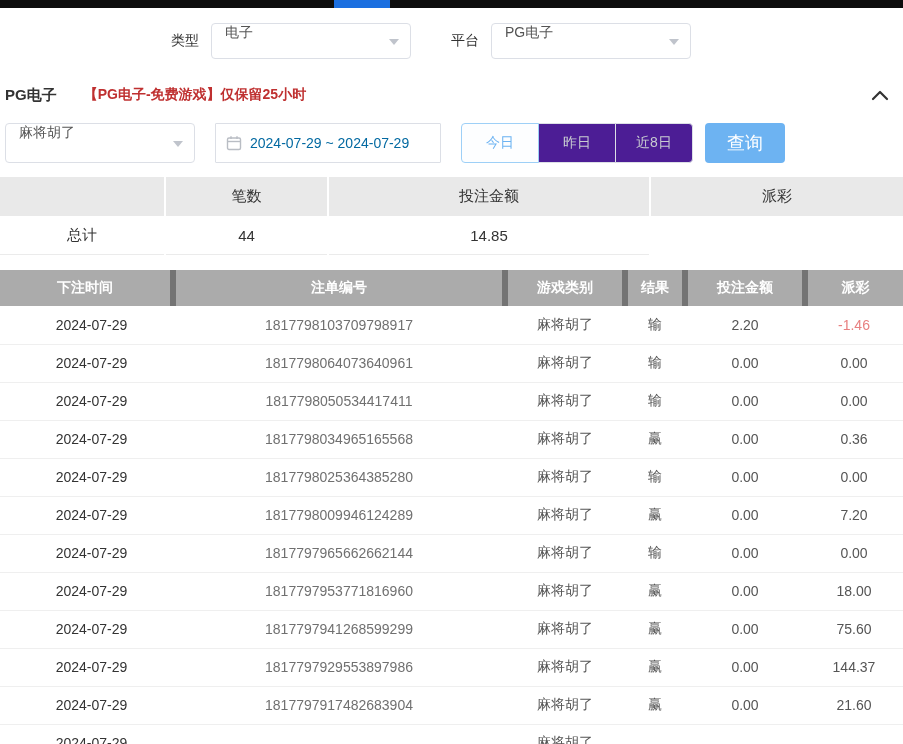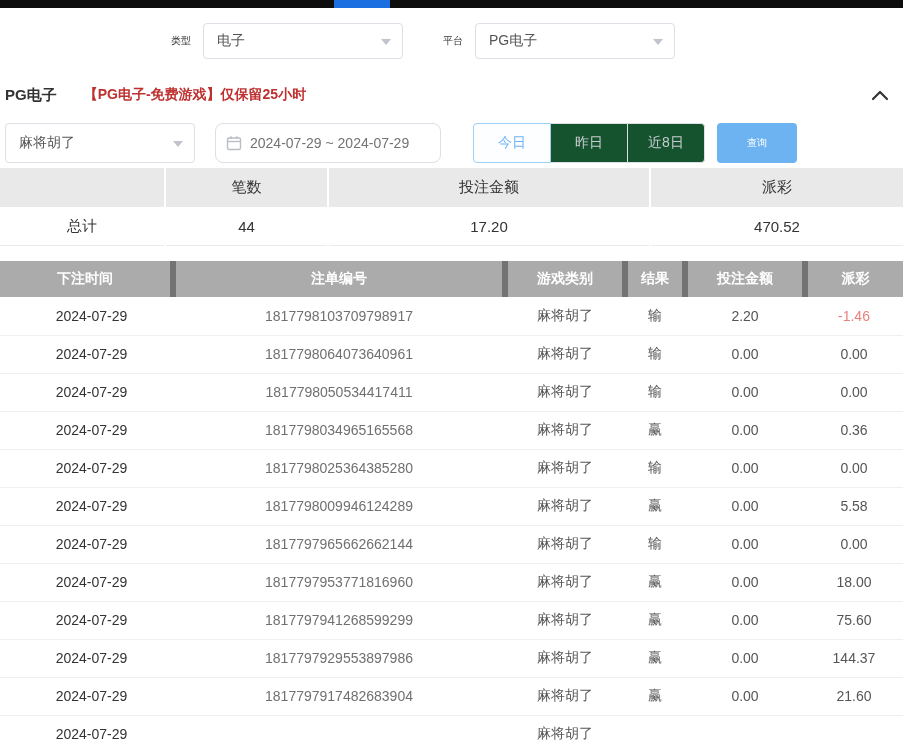--- a/index.html
+++ b/index.html
@@ -8,65 +8,65 @@
     width:903px; height:744px; overflow:hidden; position:relative;
     font-family:"Liberation Sans", sans-serif; color:#333; font-size:14px;
   }
 
   
   .topbar { position:relative; height:8px; background:#0d0d0d; }
   .topbar-accent { position:absolute; left:334px; top:0; width:56px; height:8px; background:var(--accent-strong,#1b6fe0); }
 
   
   .filters { display:flex; align-items:center; margin-top:15px; padding-left:171px; }
-  .field-label { font-size:10px; color:#333; margin-right:12px; white-space:nowrap; }
+  .field-label { font-size:14px; color:#333; margin-right:12px; white-space:nowrap; }
   .field-label.platform { margin-left:40px; }
   .select {
     position:relative; height:36px; border:1px solid #dcdfe6; border-radius:4px;
-    display:flex; align-items:center; padding:0 28px 0 13px; background:#fff;
+    display:flex; padding:0 28px 0 13px; background:#fff;
     color:#555; font-size:14px; cursor:pointer;
   }
   .select.w200 { width:200px; }
   .caret {
     position:absolute; right:11px; top:50%; margin-top:-2px;
     width:0; height:0; border-left:5px solid transparent; border-right:5px solid transparent;
     border-top:6px solid #c0c4cc;
   }
 
   
   .section-header { display:flex; align-items:center; margin-top:26px; padding:0 14px 0 5px; height:20px; }
   .section-title { font-weight:bold; font-size:15px; color:#333; }
   .section-notice { font-weight:bold; font-size:14px; color:var(--notice-red,#bf3030); margin-left:27px; }
   .collapse-btn { margin-left:auto; cursor:pointer; display:flex; align-items:center; }
 
   
   .query-row { display:flex; align-items:center; margin-top:18px; padding-left:5px; height:40px; }
   .select.game { width:190px; height:40px; }
   .date-input {
-    margin-left:20px; width:226px; height:40px; border:1px solid #dcdfe6; border-radius:8px;
-    display:flex; align-items:center; padding:8px 10px; color:#737373; font-size:14px; cursor:text; background:#fff;
+    margin-left:20px; width:226px; height:40px; border:1px solid #dcdfe6; border-radius:1px;
+    display:flex; align-items:center; padding:8px 10px; color:#0369a1; font-size:14px; cursor:text; background:#fff;
   }
   .cal-icon { margin-right:8px; flex:0 0 auto; display:flex; }
   .btn-group { display:flex; margin-left:20px; }
   .btn-group button {
-    width:78px; height:40px; background:#14532d; border:1px solid #dcdfe6;
+    width:78px; height:40px; background:#4c1d95; border:1px solid #dcdfe6;
     font-size:14px; color:#c8ccd1; margin-left:-1px; cursor:pointer;
     font-family:"Liberation Sans", sans-serif;
   }
-  .btn-group button:first-child { border-radius:4px 0 0 4px; margin-left:12px; }
+  .btn-group button:first-child { border-radius:4px 0 0 4px; margin-left:0; }
   .btn-group button:last-child  { border-radius:0 4px 4px 0; }
   .btn-group button.active { color:var(--accent,#6db3f2); border-color:#9ed0f7; position:relative; z-index:1; background:#fdfeff; }
   .search-btn {
     margin-left:12px; width:80px; height:40px; border:none; border-radius:4px;
-    background:var(--accent,#6db3f2); color:#fff; font-size:10px; cursor:pointer;
+    background:var(--accent,#6db3f2); color:#fff; font-size:18px; cursor:pointer;
     font-family:"Liberation Sans", sans-serif;
   }
 
   
-  .summary { margin-top:5px; width:903px; }
+  .summary { margin-top:14px; width:903px; }
   .summary-row { display:flex; }
   .summary-cell {
     display:flex; align-items:center; justify-content:center;
     height:39px; font-size:15px; color:#333;
   }
   .summary-cell.c0 { width:164px; } .summary-cell.c1 { width:161px; }
   .summary-cell.c2 { width:320px; } .summary-cell.c3 { width:252px; }
   .summary-head .summary-cell { background:#e9e9e9; }
   .summary-head .summary-cell + .summary-cell { margin-left:2px; }
   .summary-body .summary-cell { background:#fff; border-bottom:1px solid #ebebeb; }
@@ -144,22 +144,21 @@
 <div class="summary">
   <div class="summary-row summary-head">
     <div class="summary-cell c0"></div>
     <div class="summary-cell c1">笔数</div>
     <div class="summary-cell c2">投注金额</div>
     <div class="summary-cell c3">派彩</div>
   </div>
   <div class="summary-row summary-body">
     <div class="summary-cell c0">总计</div>
     <div class="summary-cell c1">44</div>
-    <div class="summary-cell c2">17.20</div>
-    <div class="summary-cell c3">470.52</div>
+    <div class="summary-cell c2">14.85</div>
   </div>
 </div>
 
 <table class="bets">
   <colgroup>
     <col style="width:173px">
       <col style="width:332px">
       <col style="width:120px">
     <col style="width:60px">
       <col style="width:120px">
@@ -215,21 +214,21 @@
         <td class="col-result">输</td>
         <td class="col-bet">0.00</td>
         <td class="col-payout">0.00</td>
       </tr>
       <tr>
         <td class="col-date">2024-07-29</td>
         <td class="col-id">1817798009946124289</td>
         <td class="col-game">麻将胡了</td>
         <td class="col-result">赢</td>
         <td class="col-bet">0.00</td>
-        <td class="col-payout">5.58</td>
+        <td class="col-payout">7.20</td>
       </tr>
       <tr>
         <td class="col-date">2024-07-29</td>
         <td class="col-id">1817797965662662144</td>
         <td class="col-game">麻将胡了</td>
         <td class="col-result">输</td>
         <td class="col-bet">0.00</td>
         <td class="col-payout">0.00</td>
       </tr>
       <tr>

